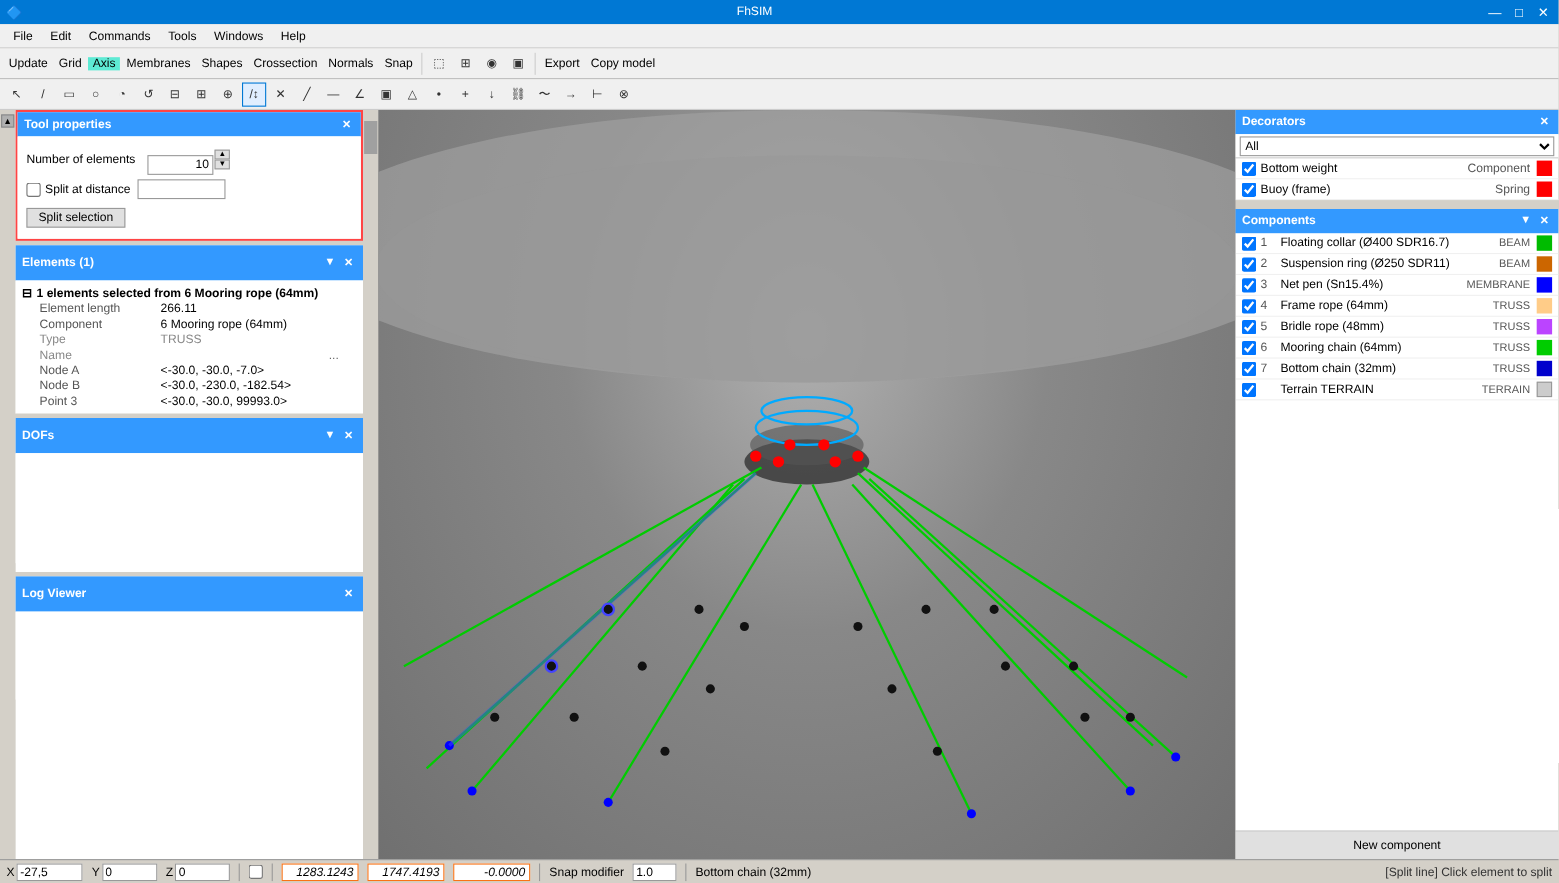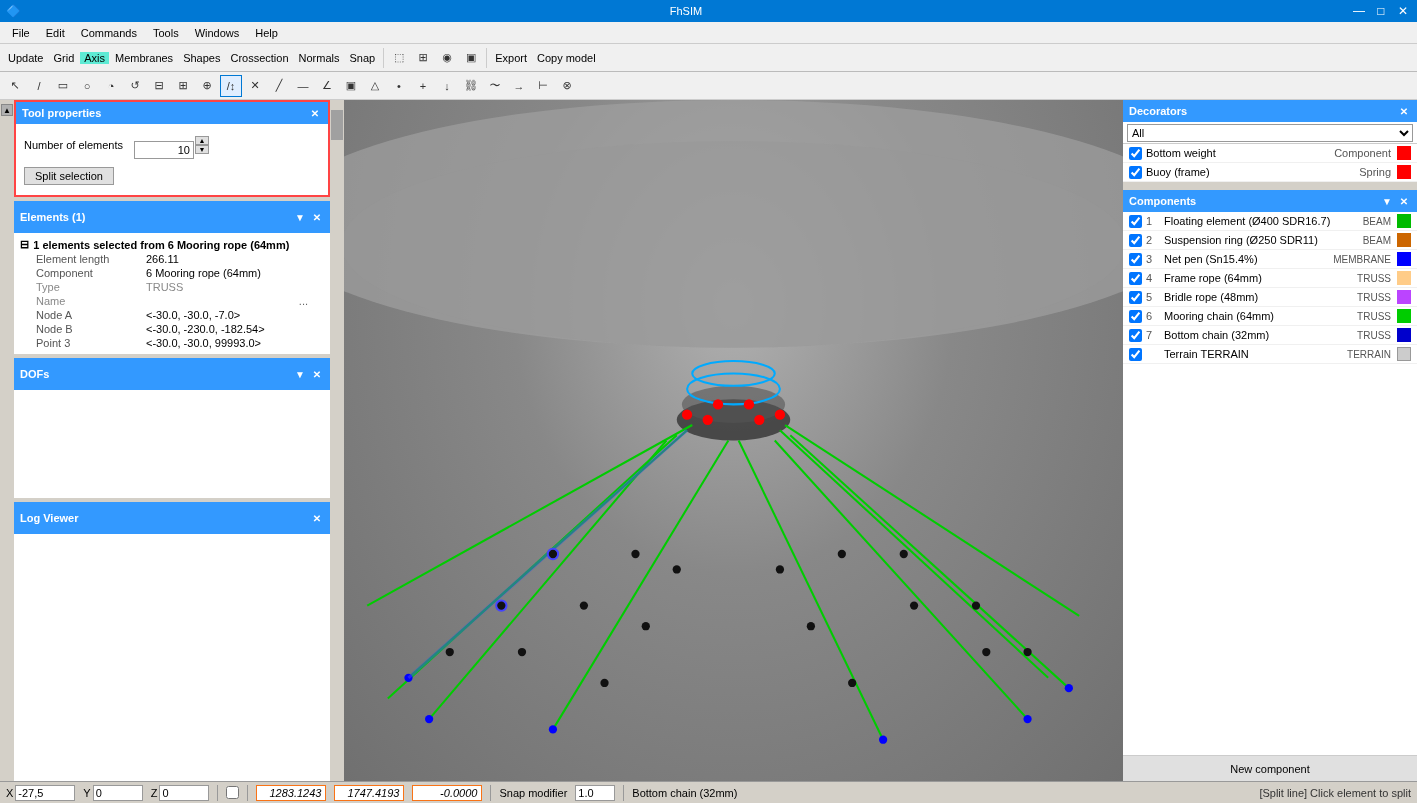--- a/index.html
+++ b/index.html
@@ -239,20 +239,27 @@
               <span class="form-label">Number of elements</span>
               <div class="number-input-wrap">
                 <input type="text" class="number-input" value="10" style="">
                 <div class="spin-btns">
                   <button class="spin-btn">▲</button>
                   <button class="spin-btn">▼</button>
                 </div>
               </div>
             </div>
             <div class="form-row">
+              <label class="checkbox-label">
+                <input type="checkbox" style="">
+                <span>Split at distance</span>
+              </label>
+              <input type="text" class="text-input" style="margin-left: 6px; width: 80px;" value="">
+            </div>
+            <div class="form-row">
               <button class="split-btn">Split selection</button>
             </div>
           </div>
         </div>
 
         <div class="panel-divider"></div>
 
         <div class="elements-panel panel-section">
           <div class="panel-header">
             <span class="panel-header-title">Elements (1)</span>
@@ -438,21 +445,21 @@
           <span class="panel-btn">▼</span>
           <span class="panel-btn">✕</span>
         </div>
       </div>
 
       <div style="flex:1;overflow:auto;">
 
         <div class="component-row">
           <input type="checkbox" checked="" style="margin-right: 4px;">
           <span class="comp-num">1</span>
-          <span class="comp-name">Floating element (Ø400 SDR16.7)</span>
+          <span class="comp-name">Floating collar (Ø400 SDR16.7)</span>
           <span class="comp-type">BEAM</span>
           <div class="comp-color" style="background:#00bb00;"></div>
         </div>
 
         <div class="component-row">
           <input type="checkbox" checked="" style="margin-right: 4px;">
           <span class="comp-num">2</span>
           <span class="comp-name">Suspension ring (Ø250 SDR11)</span>
           <span class="comp-type">BEAM</span>
           <div class="comp-color" style="background:#cc6600;"></div>

